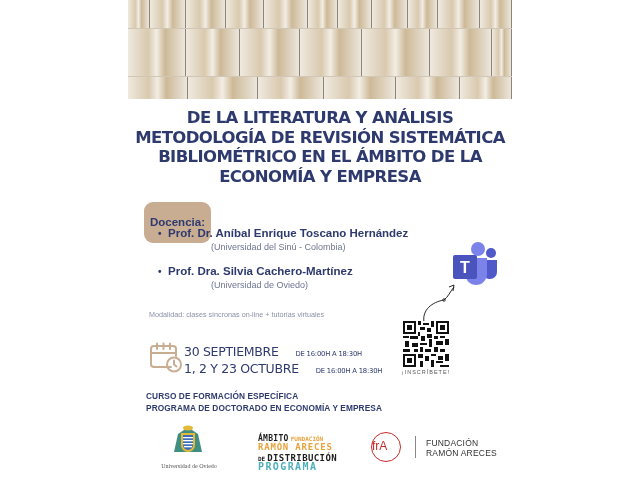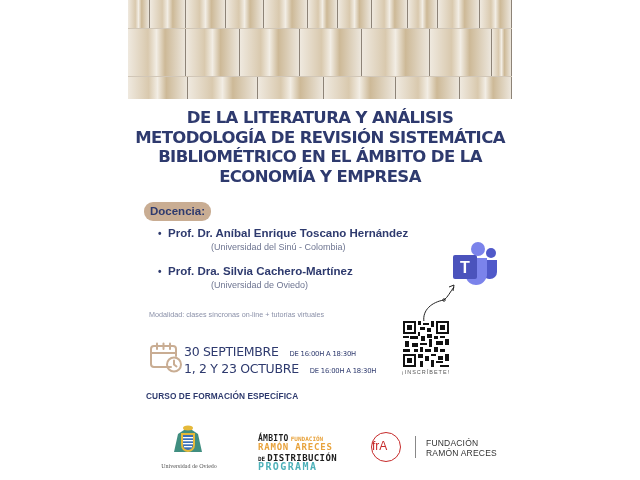--- a/index.html
+++ b/index.html
@@ -25,39 +25,39 @@
     text-align: center; color: #2e3a6e;
     font-family: "DejaVu Sans", sans-serif; font-weight: bold;
     font-size: 16.5px; line-height: 19.5px; letter-spacing: -0.6px;
   }
   .title div { white-space: nowrap; }
 
   .docencia-badge {
     position: absolute; left: 16px; top: 202px;
     background: #c9ad93; color: #2e3a6e;
     font-family: "Liberation Sans", sans-serif; font-weight: bold; font-size: 11.5px;
-    padding: 3px 6px; border-radius: 9px; line-height: 13px;
+    padding: 14px 6px; border-radius: 9px; line-height: 13px;
   }
 
   .prof { position: absolute; left: 30px; color: #2e3a6e; }
   .prof .name { font-weight: bold; font-size: 11.5px; line-height: 14px; white-space: nowrap; }
   .prof .name .bullet { display: inline-block; width: 10px; font-size: 10px; }
   .prof .aff { font-size: 9px; color: #6e7591; margin-left: 17px; line-height: 12px; white-space: nowrap; padding-left: 36px; }
 
   .modalidad {
     position: absolute; left: 21px; top: 310px;
     font-size: 7.2px; color: #8a90a8; white-space: nowrap;
   }
 
   .calendar-icon { position: absolute; left: 21px; top: 342px; width: 33px; height: 31px; }
 
   .dates { position: absolute; left: 56px; top: 342px; color: #2e3a6e; }
   .date-row { white-space: nowrap; line-height: 17px; height: 17px; }
   .date-row .big { font-family: "DejaVu Sans", sans-serif; font-size: 12.5px; letter-spacing: -0.3px; }
-  .date-row .small { font-family: "DejaVu Sans", sans-serif; font-size: 6.8px; margin-left: 11px; letter-spacing: -0.2px; }
+  .date-row .small { font-family: "DejaVu Sans", sans-serif; font-size: 6.8px; margin-left: 17px; letter-spacing: -0.2px; }
 
   .qr { position: absolute; left: 275px; top: 321px; width: 46px; height: 46px; }
   .inscribete {
     position: absolute; left: 268px; top: 369px; width: 60px; text-align: center;
     font-size: 5.5px; letter-spacing: 1px; color: #555; white-space: nowrap;
   }
   .arrow { position: absolute; left: 292px; top: 282px; width: 40px; height: 42px; }
   .teams-icon { position: absolute; left: 322px; top: 241px; width: 48px; height: 46px; }
 
   .course {
@@ -235,20 +235,21 @@
         <rect x="9" y="22" width="2" height="3"></rect>
       <rect x="15" y="21" width="2" height="4"></rect>
         <rect x="18" y="22" width="4" height="1"></rect>
         <rect x="20" y="24" width="5" height="1"></rect>
     </g>
   </svg>
   <div class="inscribete">¡INSCRÍBETE!</div>
 
   <div class="course">
     <div>CURSO DE FORMACIÓN ESPECÍFICA</div>
+    <div>PROGRAMA DE DOCTORADO EN ECONOMÍA Y EMPRESA</div>
   </div>
 
   <div class="logo-uniovi">
     <svg class="shield" viewBox="0 0 36 32">
       <path d="M4 28 L8 10 L14 6 L18 2 L22 6 L28 10 L32 28 Z" fill="#1f7a6a" opacity="0.85"></path>
       <ellipse cx="18" cy="4" rx="5" ry="2.5" fill="#e5b93a"></ellipse>
       <path d="M11 9 h14 v12 a7 7 0 0 1 -14 0 z" fill="#e5b93a"></path>
       <path d="M13 11 h10 v10 a5 5 0 0 1 -10 0 z" fill="#3a6fb8"></path>
       <rect x="13" y="13" width="10" height="1.3" fill="#fff"></rect>
       <rect x="13" y="16" width="10" height="1.3" fill="#fff"></rect>

